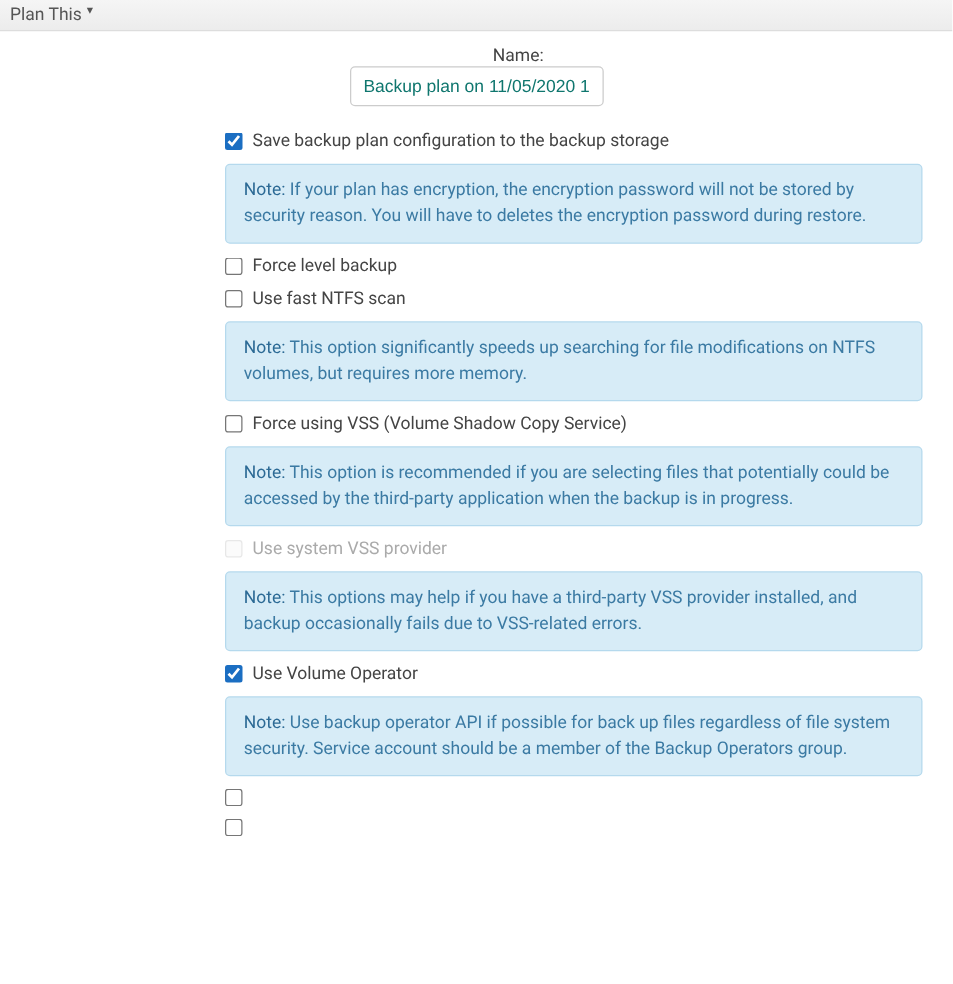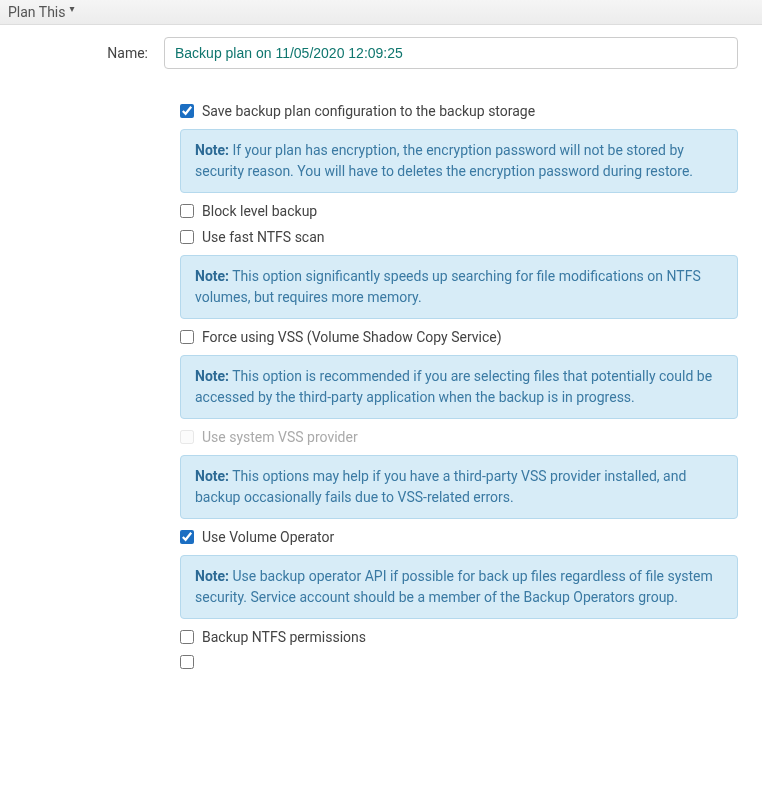--- a/index.html
+++ b/index.html
@@ -27,21 +27,22 @@
       margin-left: 4px;
       position: relative;
       top: -4px;
     }
     .content {
       padding: 12px 24px 24px 24px;
     }
     .name-row {
       display: flex;
       align-items: center;
-      margin-bottom: 34px;
+      margin-bottom: 20px;
+      flex-direction: column;
     }
     .name-row label {
       width: 140px;
       text-align: right;
       padding-right: 16px;
       color: #444;
     }
     .name-input {
       flex: 1;
       padding: 7px 10px;
@@ -82,21 +83,21 @@
     }
     .note-box {
       background: #d7ecf7;
       border: 1px solid #b5d9ed;
       border-radius: 4px;
       padding: 10px 14px;
       color: #3b7aa3;
       line-height: 1.5;
     }
     .note-box .note-label {
-      font-weight: bold;
+      font-weight: normal;
       color: #2c6a95;
     }
     .note-box .note-text {
     }
   </style>
 </head>
 <body>
 
 <div class="header-bar">
   <span>Plan This</span>
@@ -119,21 +120,21 @@
       </div>
       <div class="note-box">
         <span class="note-label">Note:</span>
         <span class="note-text">If your plan has encryption, the encryption password will not be stored by security reason. You will have to deletes the encryption password during restore.</span>
       </div>
     </div>
 
     <div class="option-group">
       <div class="checkbox-row">
         <input type="checkbox" style="">
-        <span class="checkbox-label">Block level backup</span>
+        <span class="checkbox-label">Force level backup</span>
       </div>
     </div>
 
     <div class="option-group">
       <div class="checkbox-row">
         <input type="checkbox" style="">
         <span class="checkbox-label">Use fast NTFS scan</span>
       </div>
       <div class="note-box">
         <span class="note-label">Note:</span>
@@ -170,21 +171,20 @@
       </div>
       <div class="note-box">
         <span class="note-label">Note:</span>
         <span class="note-text">Use backup operator API if possible for back up files regardless of file system security. Service account should be a member of the Backup Operators group.</span>
       </div>
     </div>
 
     <div class="option-group">
       <div class="checkbox-row">
         <input type="checkbox" style="">
-        <span class="checkbox-label">Backup NTFS permissions</span>
       </div>
     </div>
 
     <div class="option-group">
       <div class="checkbox-row">
         <input type="checkbox" style="">
       </div>
     </div>
 
   </div>

